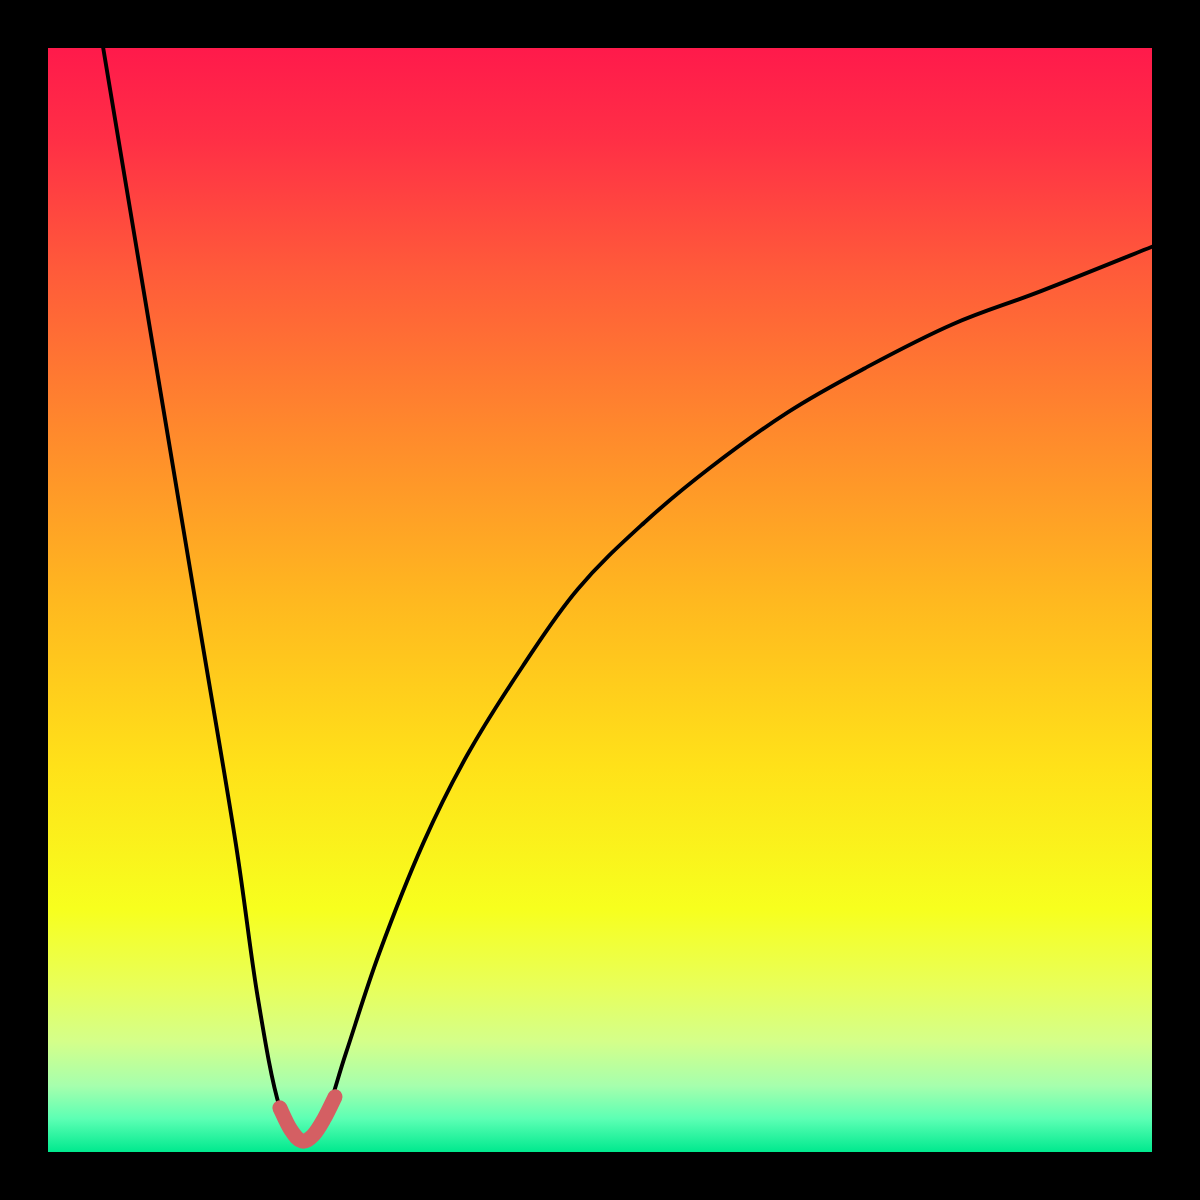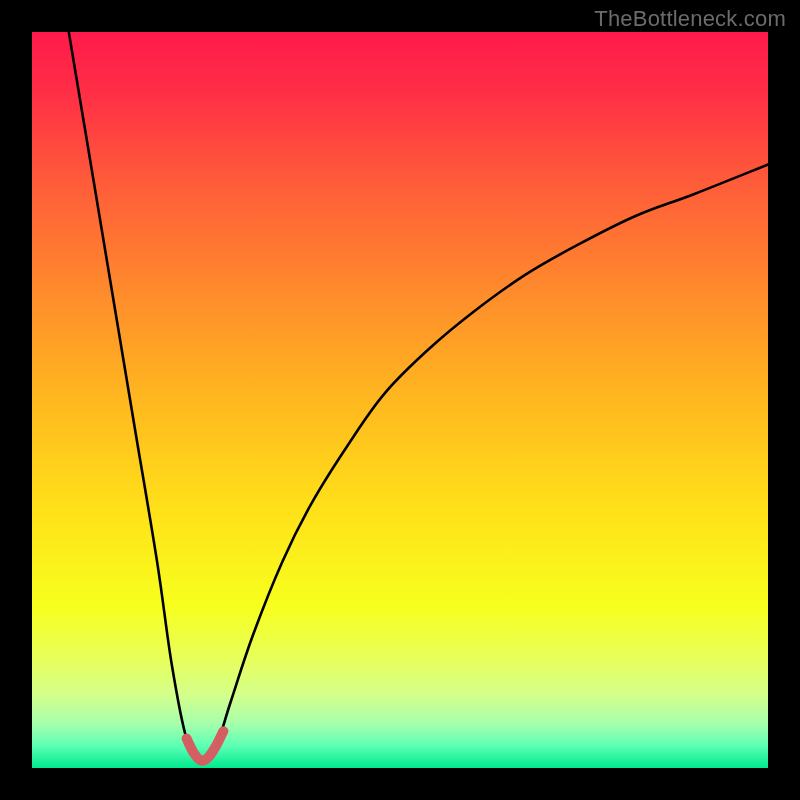--- a/index.html
+++ b/index.html
@@ -79,15 +79,14 @@
       <rect x="0" y="0" width="736" height="736" fill="url(#bg-grad)"></rect>
     </svg>
 
     <svg class="curve-svg" viewBox="0 0 736 736" preserveAspectRatio="none">
       <path id="curve-path" d="M 36.80 0.00 C 40.77 23.85, 50.93 84.79, 58.88 132.48 C 66.83 180.17, 73.01 217.27, 80.96 264.96 C 88.91 312.65, 95.09 349.75, 103.04 397.44 C 110.99 445.13, 118.50 487.53, 125.12 529.92 C 131.74 572.31, 134.54 601.16, 139.84 632.96 C 145.14 664.76, 149.26 689.34, 154.56 706.56 C 159.86 723.78, 163.98 727.32, 169.28 728.64 C 174.58 729.96, 178.70 724.52, 184.00 713.92 C 189.30 703.32, 192.10 689.63, 198.72 669.76 C 205.34 649.89, 211.53 628.69, 220.80 603.52 C 230.07 578.35, 239.64 553.77, 250.24 529.92 C 260.84 506.07, 267.76 492.24, 279.68 471.04 C 291.60 449.84, 303.23 432.03, 316.48 412.16 C 329.73 392.29, 338.71 377.86, 353.28 360.64 C 367.85 343.42, 381.54 331.05, 397.44 316.48 C 413.34 301.91, 424.38 292.93, 441.60 279.68 C 458.82 266.43, 474.57 254.80, 493.12 242.88 C 511.67 230.96, 524.77 224.04, 544.64 213.44 C 564.51 202.84, 582.32 193.27, 603.52 184.00 C 624.72 174.73, 638.55 171.19, 662.40 161.92 C 686.25 152.65, 722.75 137.78, 736.00 132.48" fill="none" stroke-width="2.6" stroke-linecap="round" stroke-linejoin="round" stroke="#000000"></path>
       <path id="marker-path" d="M 154.56 706.56 C 155.88 709.21, 159.27 717.31, 161.92 721.28 C 164.57 725.25, 166.63 727.98, 169.28 728.64 C 171.93 729.30, 173.99 727.61, 176.64 724.96 C 179.29 722.31, 181.35 718.56, 184.00 713.92 C 186.65 709.28, 190.04 701.85, 191.36 699.20" fill="none" stroke-width="10" stroke-linecap="round" stroke-linejoin="round" stroke="#d45f63"></path>
     </svg>
 
   </div>
 
-  <div class="watermark">TheBottleneck.com</div>
 
 </div>
 
 </body></html>

